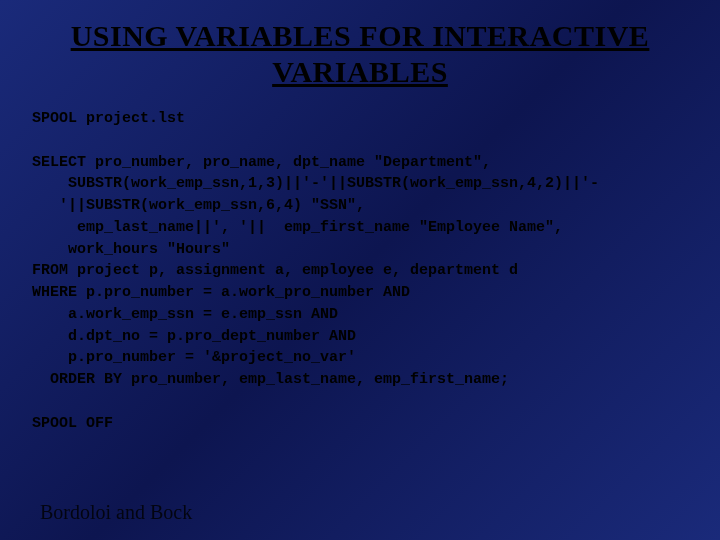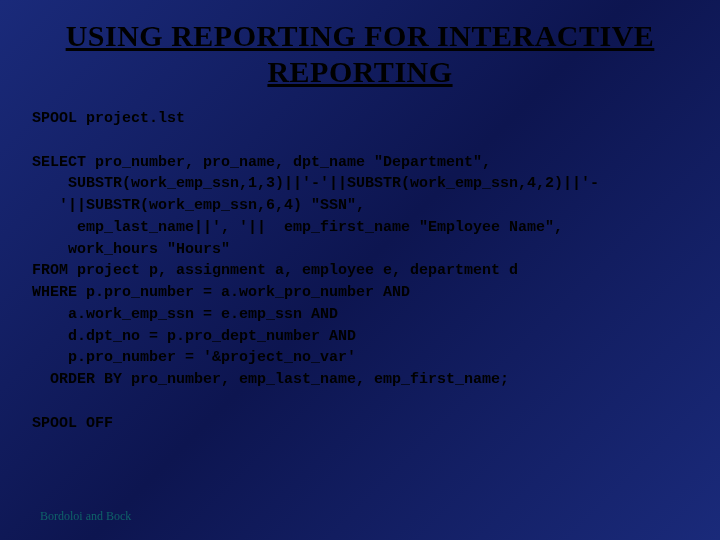--- a/index.html
+++ b/index.html
@@ -33,30 +33,30 @@
     color: #000000;
     white-space: pre-wrap;
     line-height: 1.45;
     font-weight: bold;
   }
   .footer {
     position: absolute;
     bottom: 16px;
     left: 40px;
     font-family: "Times New Roman", Times, serif;
-    font-size: 12px;
-    color: #0f766e;
+    font-size: 20px;
+    color: #000000;
     opacity: 0.8;
     text-align: center;
   }
 </style>
 </head>
 <body>
 
-<h1 class="title">USING REPORTING FOR INTERACTIVE REPORTING</h1>
+<h1 class="title">USING VARIABLES FOR INTERACTIVE VARIABLES</h1>
 
 <pre class="code" id="code-block">SPOOL project.lst
 
 SELECT pro_number, pro_name, dpt_name "Department",
     SUBSTR(work_emp_ssn,1,3)||'-'||SUBSTR(work_emp_ssn,4,2)||'-
    '||SUBSTR(work_emp_ssn,6,4) "SSN",
      emp_last_name||', '||  emp_first_name "Employee Name",
     work_hours "Hours"
 FROM project p, assignment a, employee e, department d
 WHERE p.pro_number = a.work_pro_number AND

